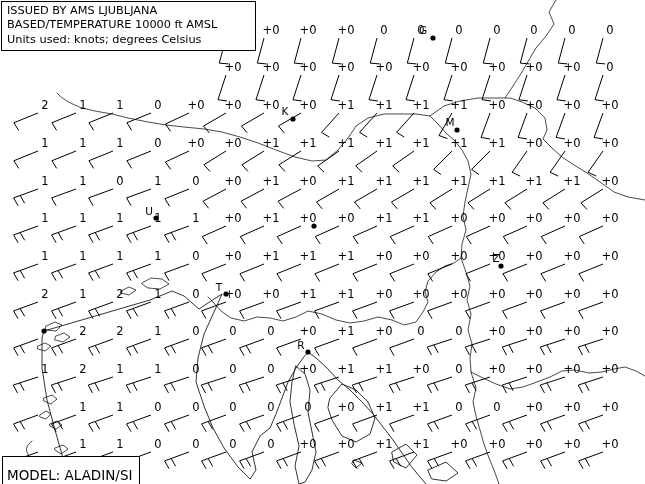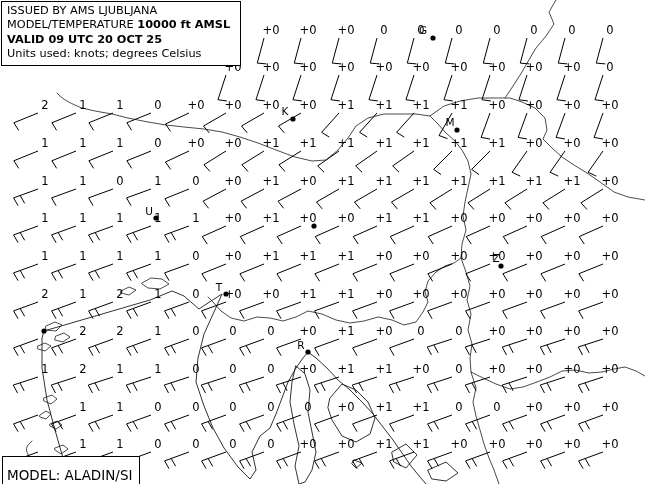--- a/index.html
+++ b/index.html
@@ -6,24 +6,24 @@
   #stage{
     position:relative;width:645px;height:484px;background:#ffffff;
     font-family:"DejaVu Sans","Liberation Sans",sans-serif;overflow:hidden;
   }
   #map-svg{position:absolute;left:0;top:0;z-index:1;}
   .overlay-box{
     position:absolute;background:#ffffff;border:1px solid #000;
     color:#000;z-index:5;
   }
   #header-box{
-    left:1px;top:1px;width:228px;padding:2px 5px 3px 5px;
+    left:1px;top:1px;width:228px;padding:2px 20px 3px 5px;
     font-size:11.3px;line-height:14.4px;white-space:nowrap;
   }
-  #header-box .hline b{font-weight:bold;}
+  #header-box .hline b{font-weight:normal;}
   #model-box{
     left:2px;top:456px;padding:9px 7px 3px 4px;font-size:13.5px;line-height:18px;
   }
 </style>
 </head>
 <body>
 
 <div id="stage">
   <svg id="map-svg" width="645" height="484" viewBox="0 0 645 484">
       <path d="M70,484 L63,458 55,430 47,400 42,368 42,338 44,331 150,300 172,291 184,296 199,309 211,301 222,294 214,312 204,334 198,358 196,382 204,406 213,428 224,448 238,467 250,479 256,470 252,452 260,436 270,428 276,414 282,398 288,382 296,368 303,358 308,352 316,358 327,368 338,380 350,390 362,402 373,414 383,427 393,440 402,453 411,466 420,477 426,484" fill="none" stroke="#1c1c1c" stroke-width="0.9" stroke-linejoin="round" stroke-linecap="round"></path>
@@ -675,21 +675,20 @@
       <text x="496" y="262" text-anchor="middle" font-size="10.5" fill="#000000">Z</text>
       <circle cx="226" cy="294" r="2.6" fill="#000000"></circle>
       <text x="219" y="291" text-anchor="middle" font-size="10.5" fill="#000000">T</text>
       <circle cx="308" cy="352" r="2.6" fill="#000000"></circle>
       <text x="301" y="349" text-anchor="middle" font-size="10.5" fill="#000000">R</text>
       <circle cx="44" cy="331" r="2.6" fill="#000000"></circle>
     </svg>
 
   <div id="header-box" class="overlay-box">
       <div class="hline"><span>ISSUED BY AMS LJUBLJANA</span></div>
-      <div class="hline"><span>MODEL/TEMPERATURE </span><b>10000 ft AMSL</b></div>
-      <div class="hline"><b>VALID 09 UTC 20 OCT 25</b></div>
+      <div class="hline"><span>BASED/TEMPERATURE </span><b>10000 ft AMSL</b></div>
       <div class="hline"><span>Units used: knots; degrees Celsius</span></div>
     </div>
 
   <div id="model-box" class="overlay-box">
     <span>MODEL: ALADIN/SI</span>
   </div>
 </div>
 
 </body></html>

